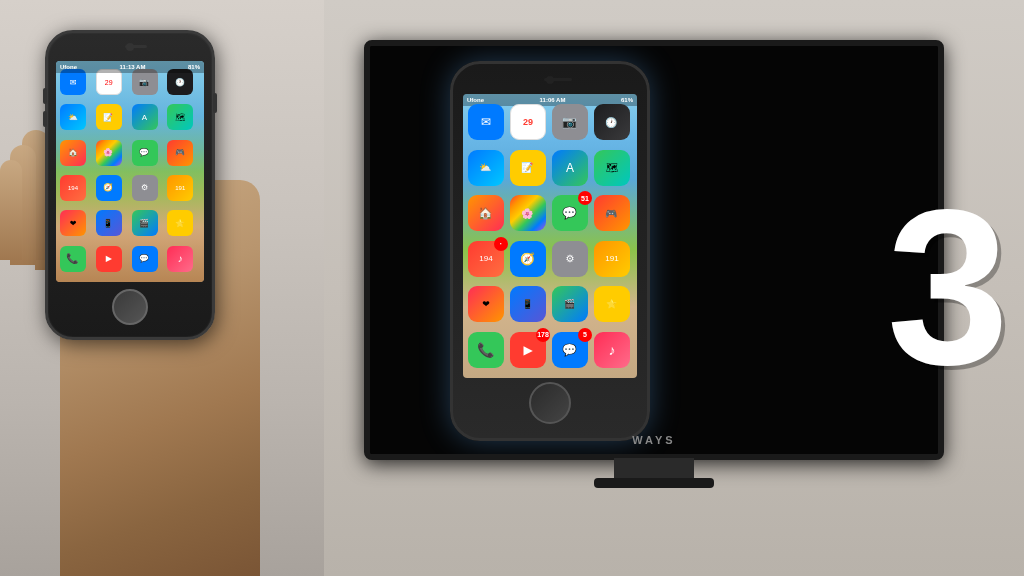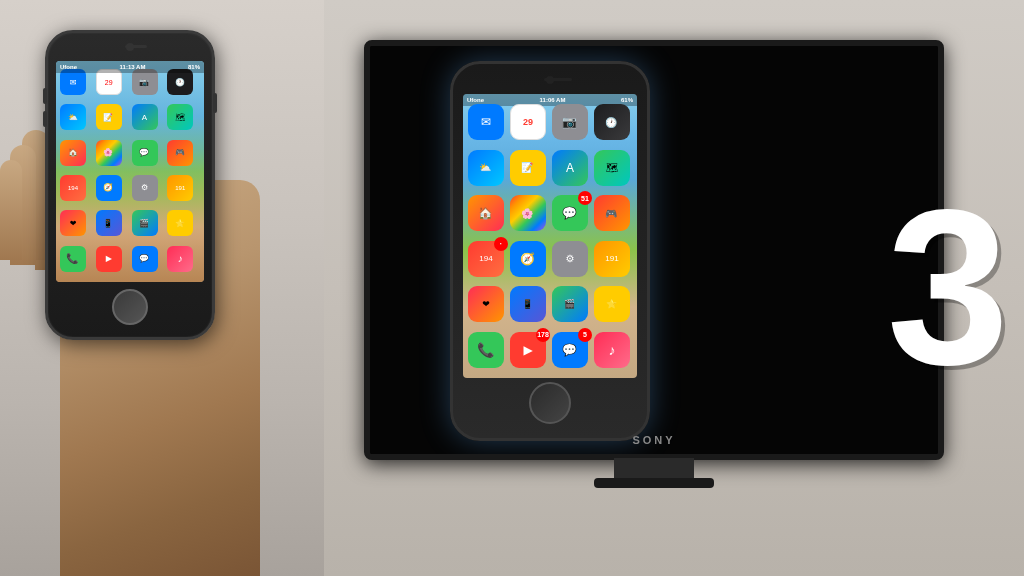--- a/index.html
+++ b/index.html
@@ -413,21 +413,21 @@
                 <div class="app-icon-tv" style="background:linear-gradient(135deg,#FF2D55,#FF6B8A);">
                     <span style="color:white;font-size:14px;">♪</span>
                   </div>
               </div>
             </div>
             <div class="iphone-tv-home"></div>
           </div>
 
         </div>
 
-        <div class="sony-logo">SONY</div>
+        <div class="sony-logo">WAYS</div>
       </div>
 
       <div class="tv-stand">
         <div class="tv-stand-base"></div>
       </div>
     </div>
   </div>
 
   <div style="position:absolute;left:0;top:0;width:290px;height:576px;">
 

